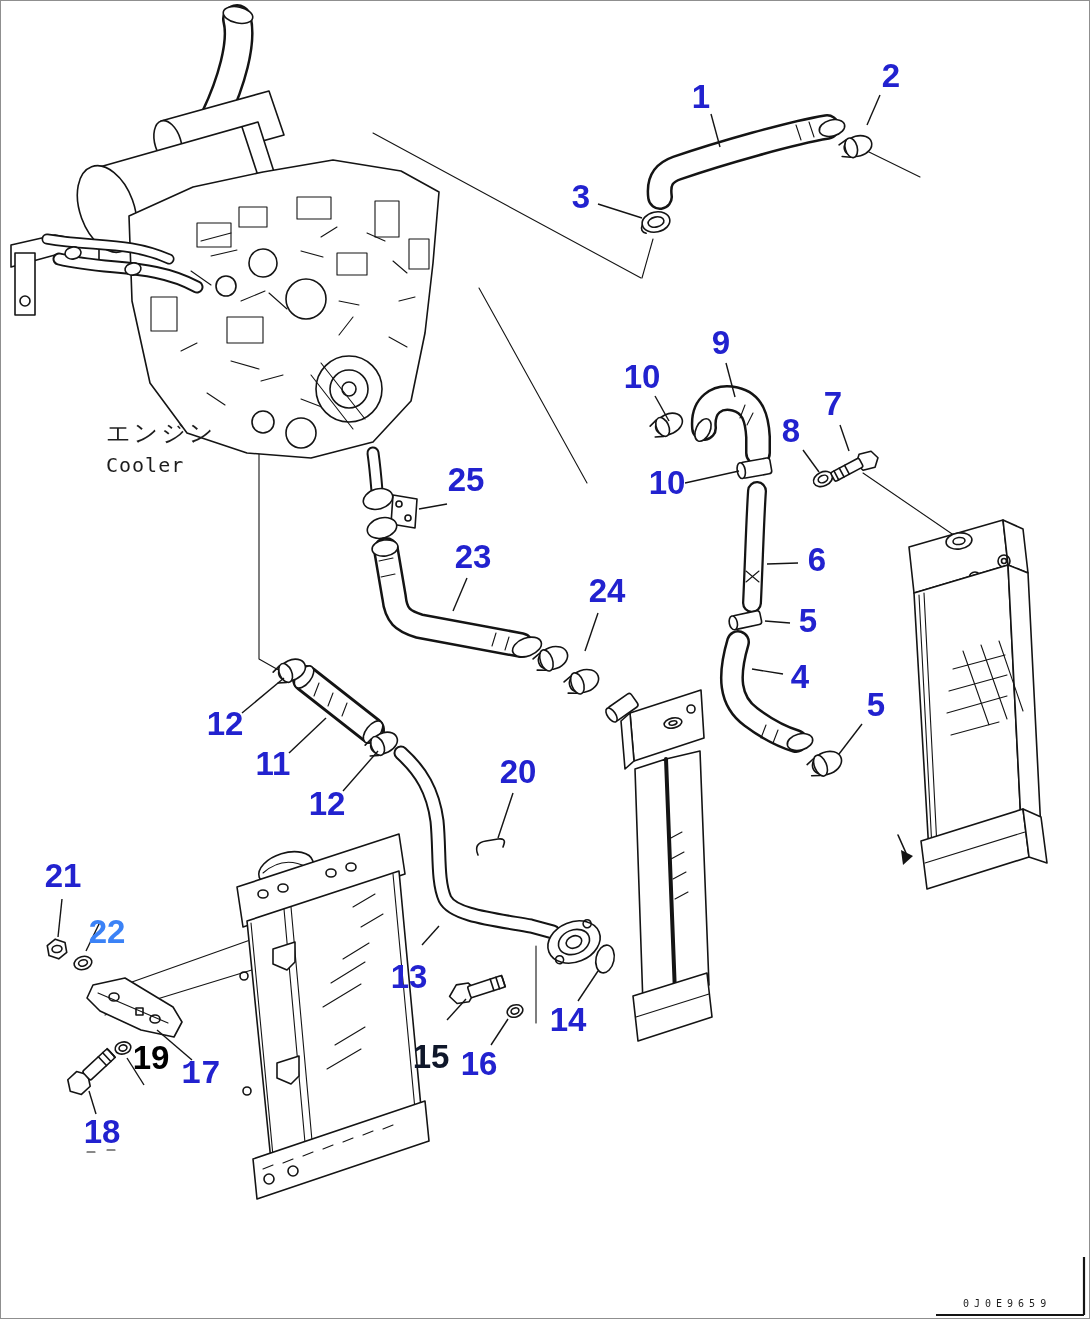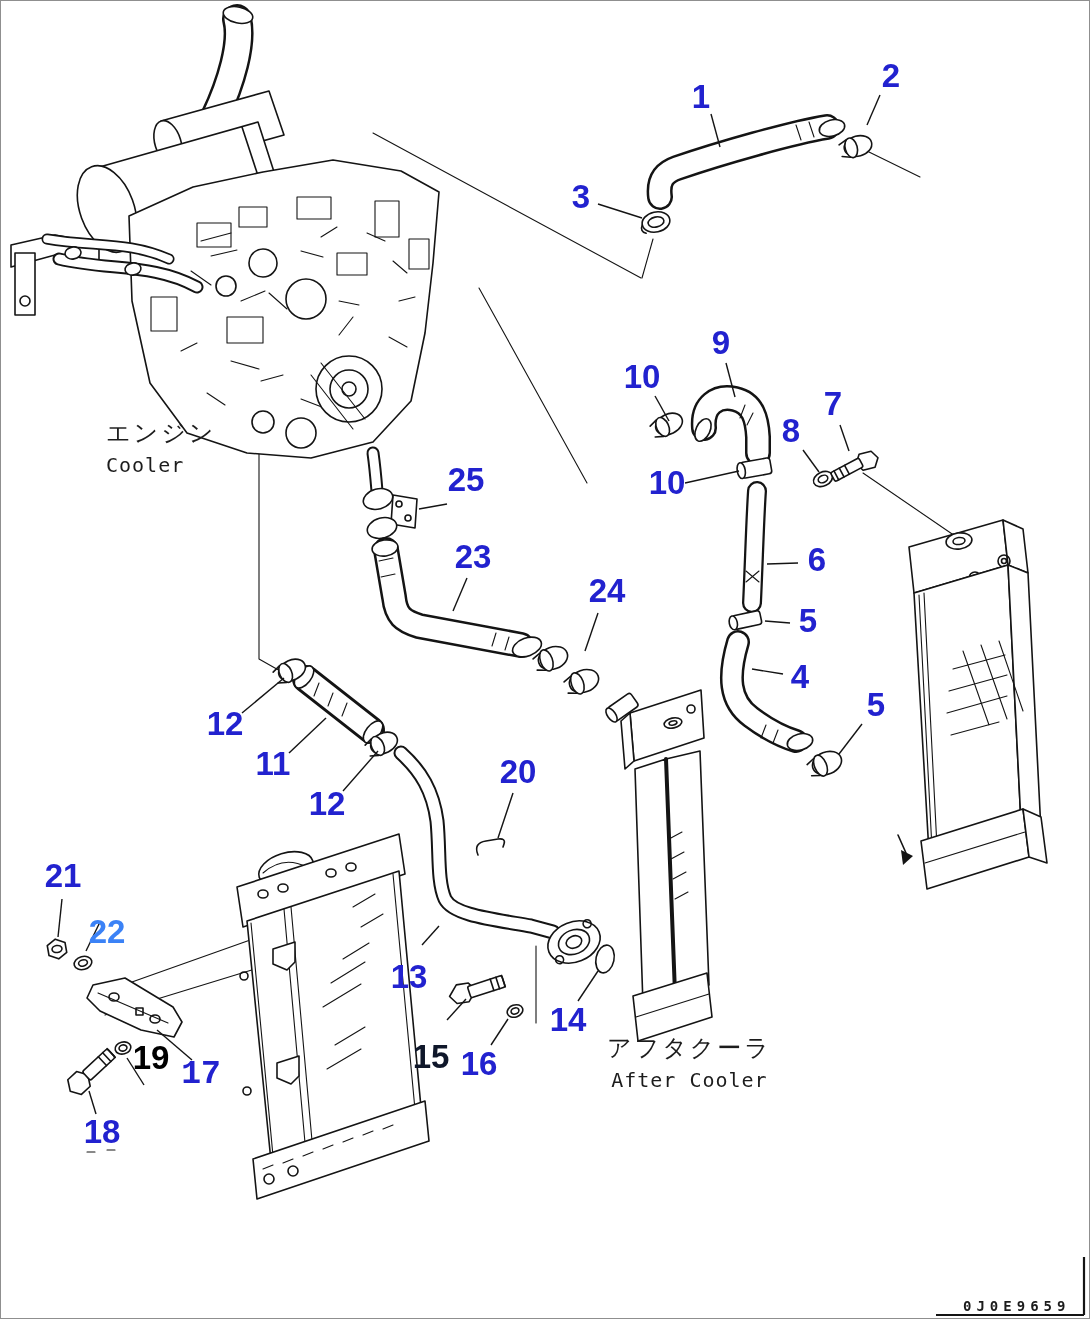--- a/index.html
+++ b/index.html
@@ -16,21 +16,21 @@
   .pi{stroke:#fff;fill:none;stroke-linecap:round;}
   .heavy{stroke-width:4;}
   .callout{
     position:absolute;transform:translate(-50%,-54%);
     font-family:"Liberation Sans",sans-serif;font-weight:bold;font-size:33px;
     color:#2222cf;line-height:1;white-space:nowrap;
   }
   .lab{position:absolute;color:#1c1c1c;white-space:nowrap;}
   .lab .jp{font-size:24px;letter-spacing:3px;display:block;}
   .lab .en{font-size:20px;letter-spacing:1px;display:block;margin-top:4px;}
-  .docnum{position:absolute;left:962px;top:1297px;font-size:14px;letter-spacing:5px;color:#1c1c1c;font-weight:bold;}
+  .docnum{position:absolute;left:962px;top:1297px;font-size:10px;letter-spacing:5px;color:#1c1c1c;}
 </style>
 </head>
 <body>
 
 <div class="page">
 
 <svg class="art" width="1090" height="1319" viewBox="0 0 1090 1319">
 
   <g class="ln thin">
     <path d="M372,132 L640,277"></path>
@@ -327,24 +327,20 @@
 
   <g>
     <path d="M1083,1256 L1083,1314 M935,1314 L1083,1314" stroke="#141414" stroke-width="2.2" fill="none"></path>
   </g>
 </svg>
 
   <div class="lab" style="left:105px;top:416px;">
     <span class="jp">エンジン</span>
     <span class="en">Cooler</span>
   </div>
-  <div class="lab" style="left:606px;top:1031px;text-align:center;">
-    <span class="jp">アフタクーラ</span>
-    <span class="en">After Cooler</span>
-  </div>
   <div class="docnum">0J0E9659</div>
 
   <div id="callout-layer">
       <div class="callout" style="left: 700px; top: 97px; color: rgb(34, 34, 207);">1</div>
       <div class="callout" style="left: 890px; top: 76px; color: rgb(34, 34, 207);">2</div>
       <div class="callout" style="left: 580px; top: 197px; color: rgb(34, 34, 207);">3</div>
       <div class="callout" style="left: 720px; top: 343px; color: rgb(34, 34, 207);">9</div>
       <div class="callout" style="left: 641px; top: 377px; color: rgb(34, 34, 207);">10</div>
       <div class="callout" style="left: 666px; top: 483px; color: rgb(34, 34, 207);">10</div>
       <div class="callout" style="left: 790px; top: 431px; color: rgb(34, 34, 207);">8</div>

